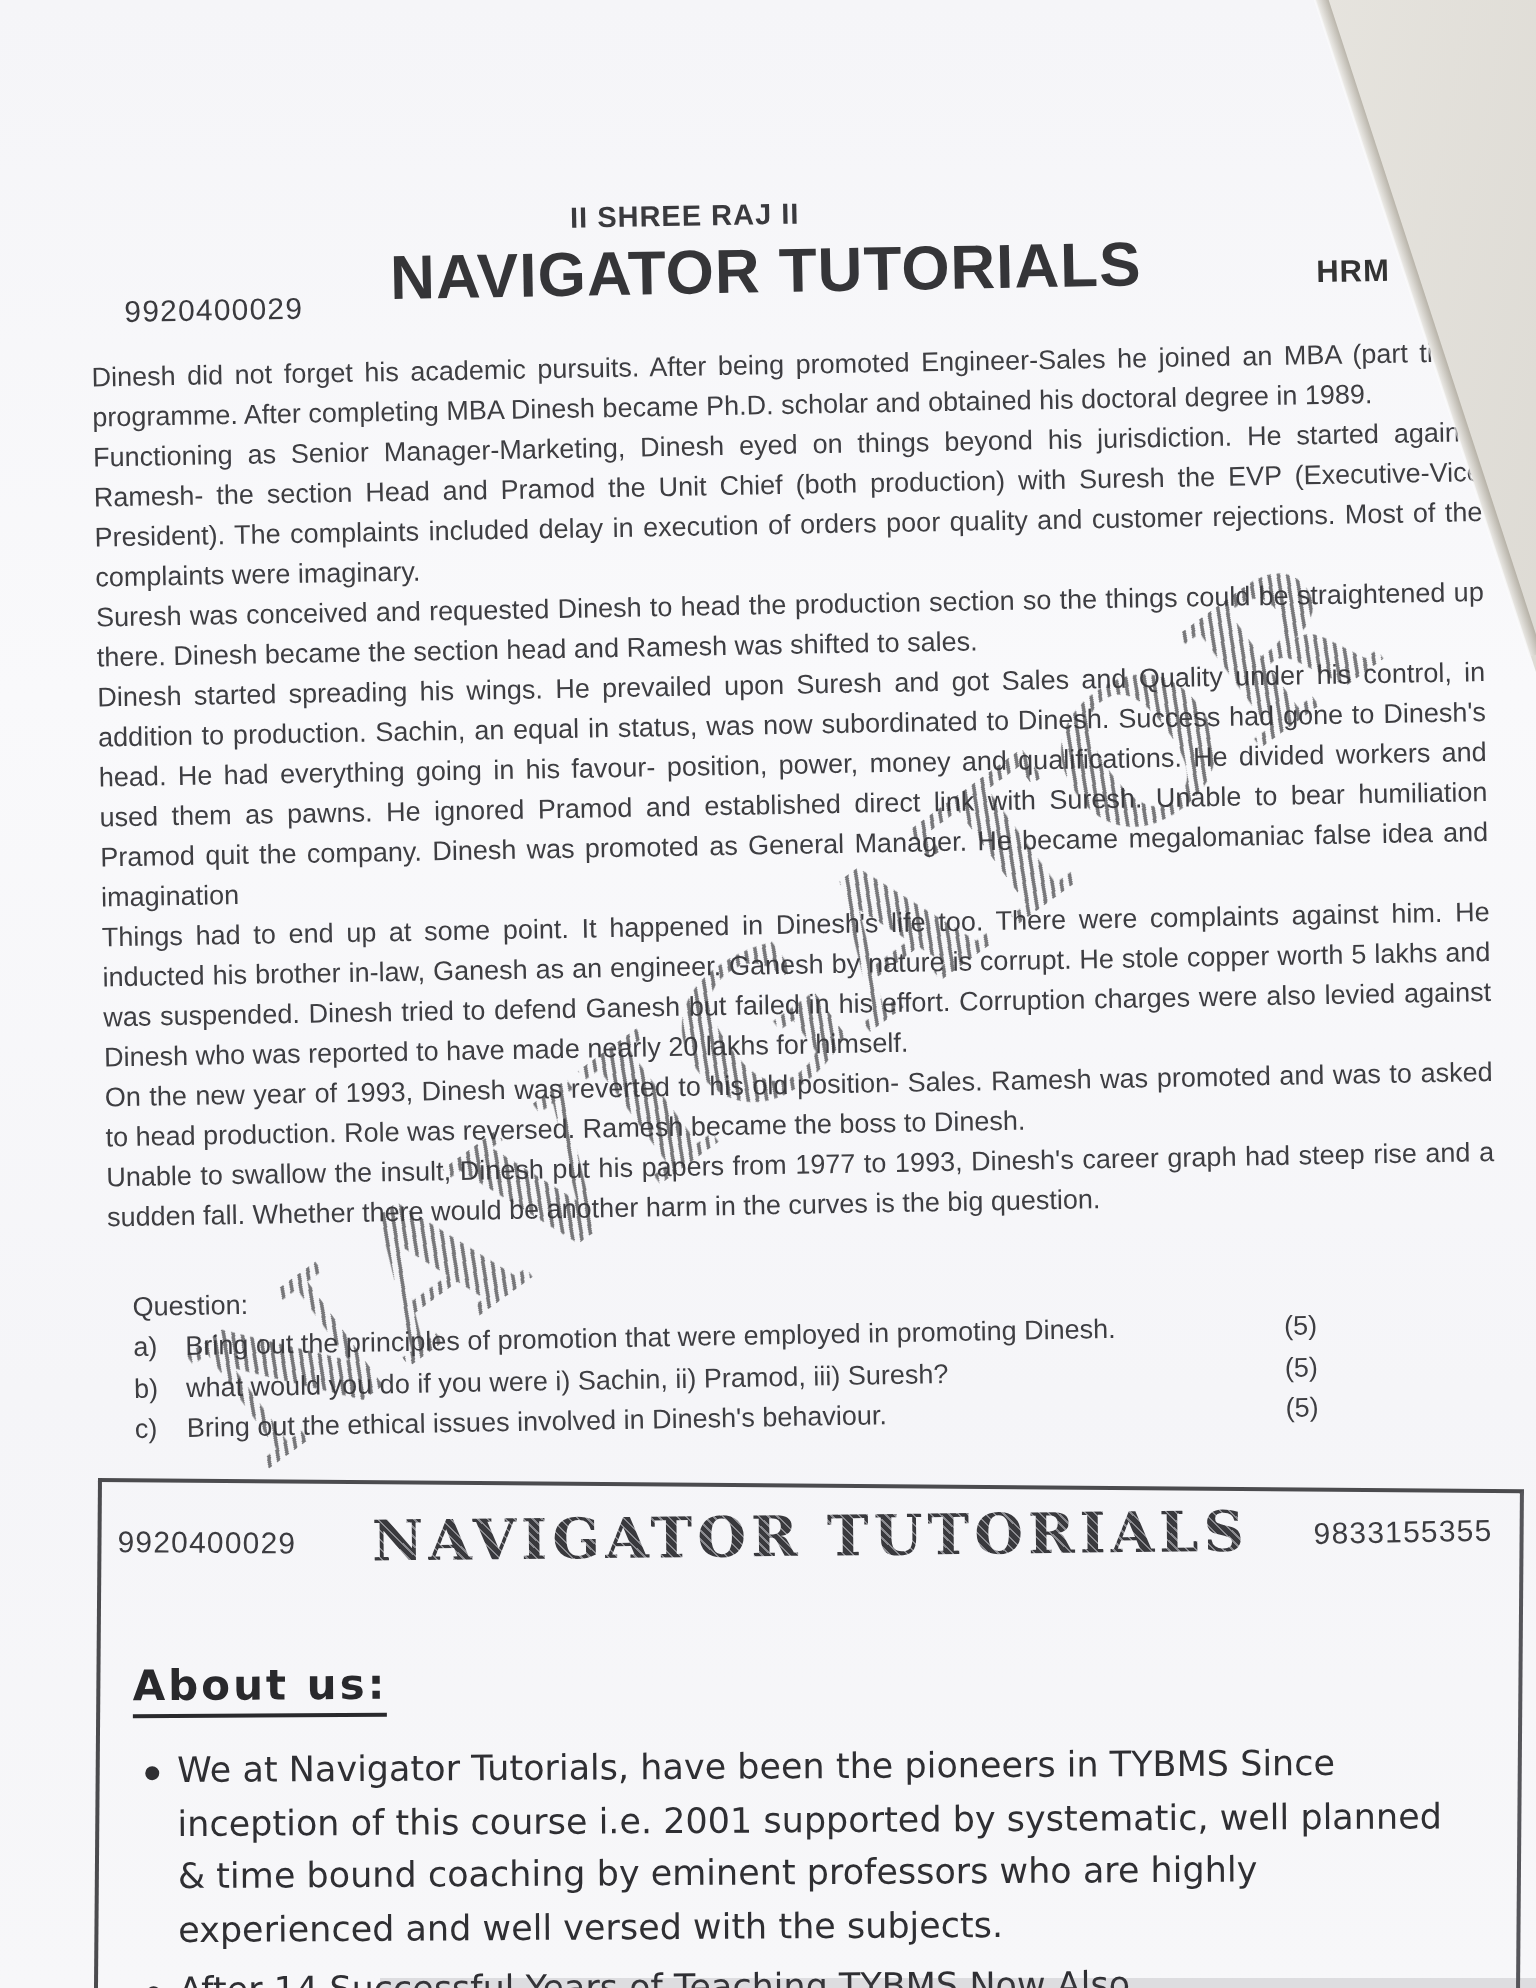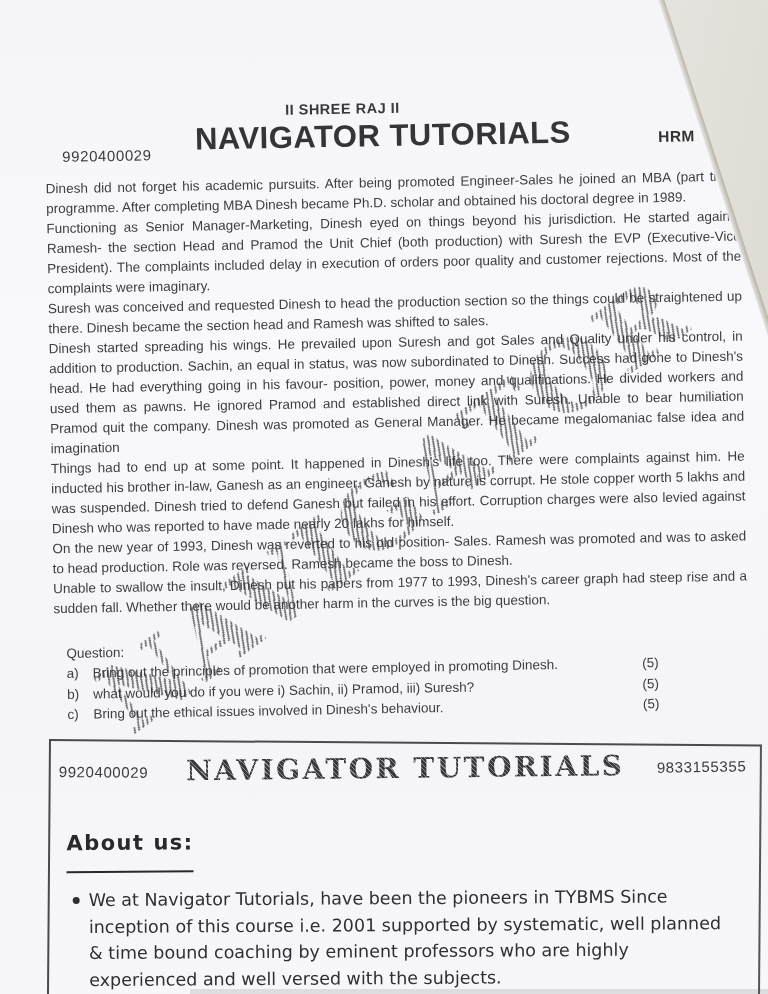--- a/index.html
+++ b/index.html
@@ -60,21 +60,21 @@
   .box-head{position:relative;height:50px;}
   .phone-left{position:absolute;left:8px;top:22px;font-size:15px;color:#3c3c40;letter-spacing:.6px;}
   .deco-title{position:absolute;left:0;right:0;top:8px;text-align:center;
     font-family:"DejaVu Serif",serif;font-weight:800;font-size:28px;letter-spacing:2.5px;
     background:repeating-linear-gradient(45deg,#39393d 0,#39393d 1.6px,#8b8b90 1.6px,#8b8b90 2.4px,#39393d 2.4px,#39393d 3.2px);
     -webkit-background-clip:text;background-clip:text;color:transparent;
     transform:rotate(-1.1deg);}
   .phone-right{position:absolute;right:14px;top:12px;font-size:15px;color:#3c3c40;letter-spacing:.6px;transform:rotate(-1.5deg);}
   .about{margin:40px 0 0 16px;transform:rotate(-.8deg);transform-origin:left top;}
   .about-heading{display:inline-block;font-size:21px;font-weight:bold;color:#29292c;
-    letter-spacing:1.5px;border-bottom:2.5px solid #29292c;padding-bottom:16px;
+    letter-spacing:1.5px;border-bottom:2.5px solid #29292c;padding-bottom:2px;
     font-family:"DejaVu Sans",sans-serif;}
   .bullets{margin:14px 0 0 6px;padding:0;list-style:none;
     font-family:"DejaVu Sans",sans-serif;font-size:17.5px;line-height:26.5px;color:#2f2f33;max-width:660px;}
   .bullets li{display:flex;gap:9px;margin-bottom:4px;}
   .dot{flex:0 0 auto;width:7px;height:7px;border-radius:50%;background:#2f2f33;margin-top:10px;}
   .bullets li:nth-child(2) .b-text{max-width:545px;}
 
   .bottom-strip{position:absolute;left:190px;bottom:0;width:578px;height:5px;background:rgba(90,90,95,.16);}
 </style>
 </head>

